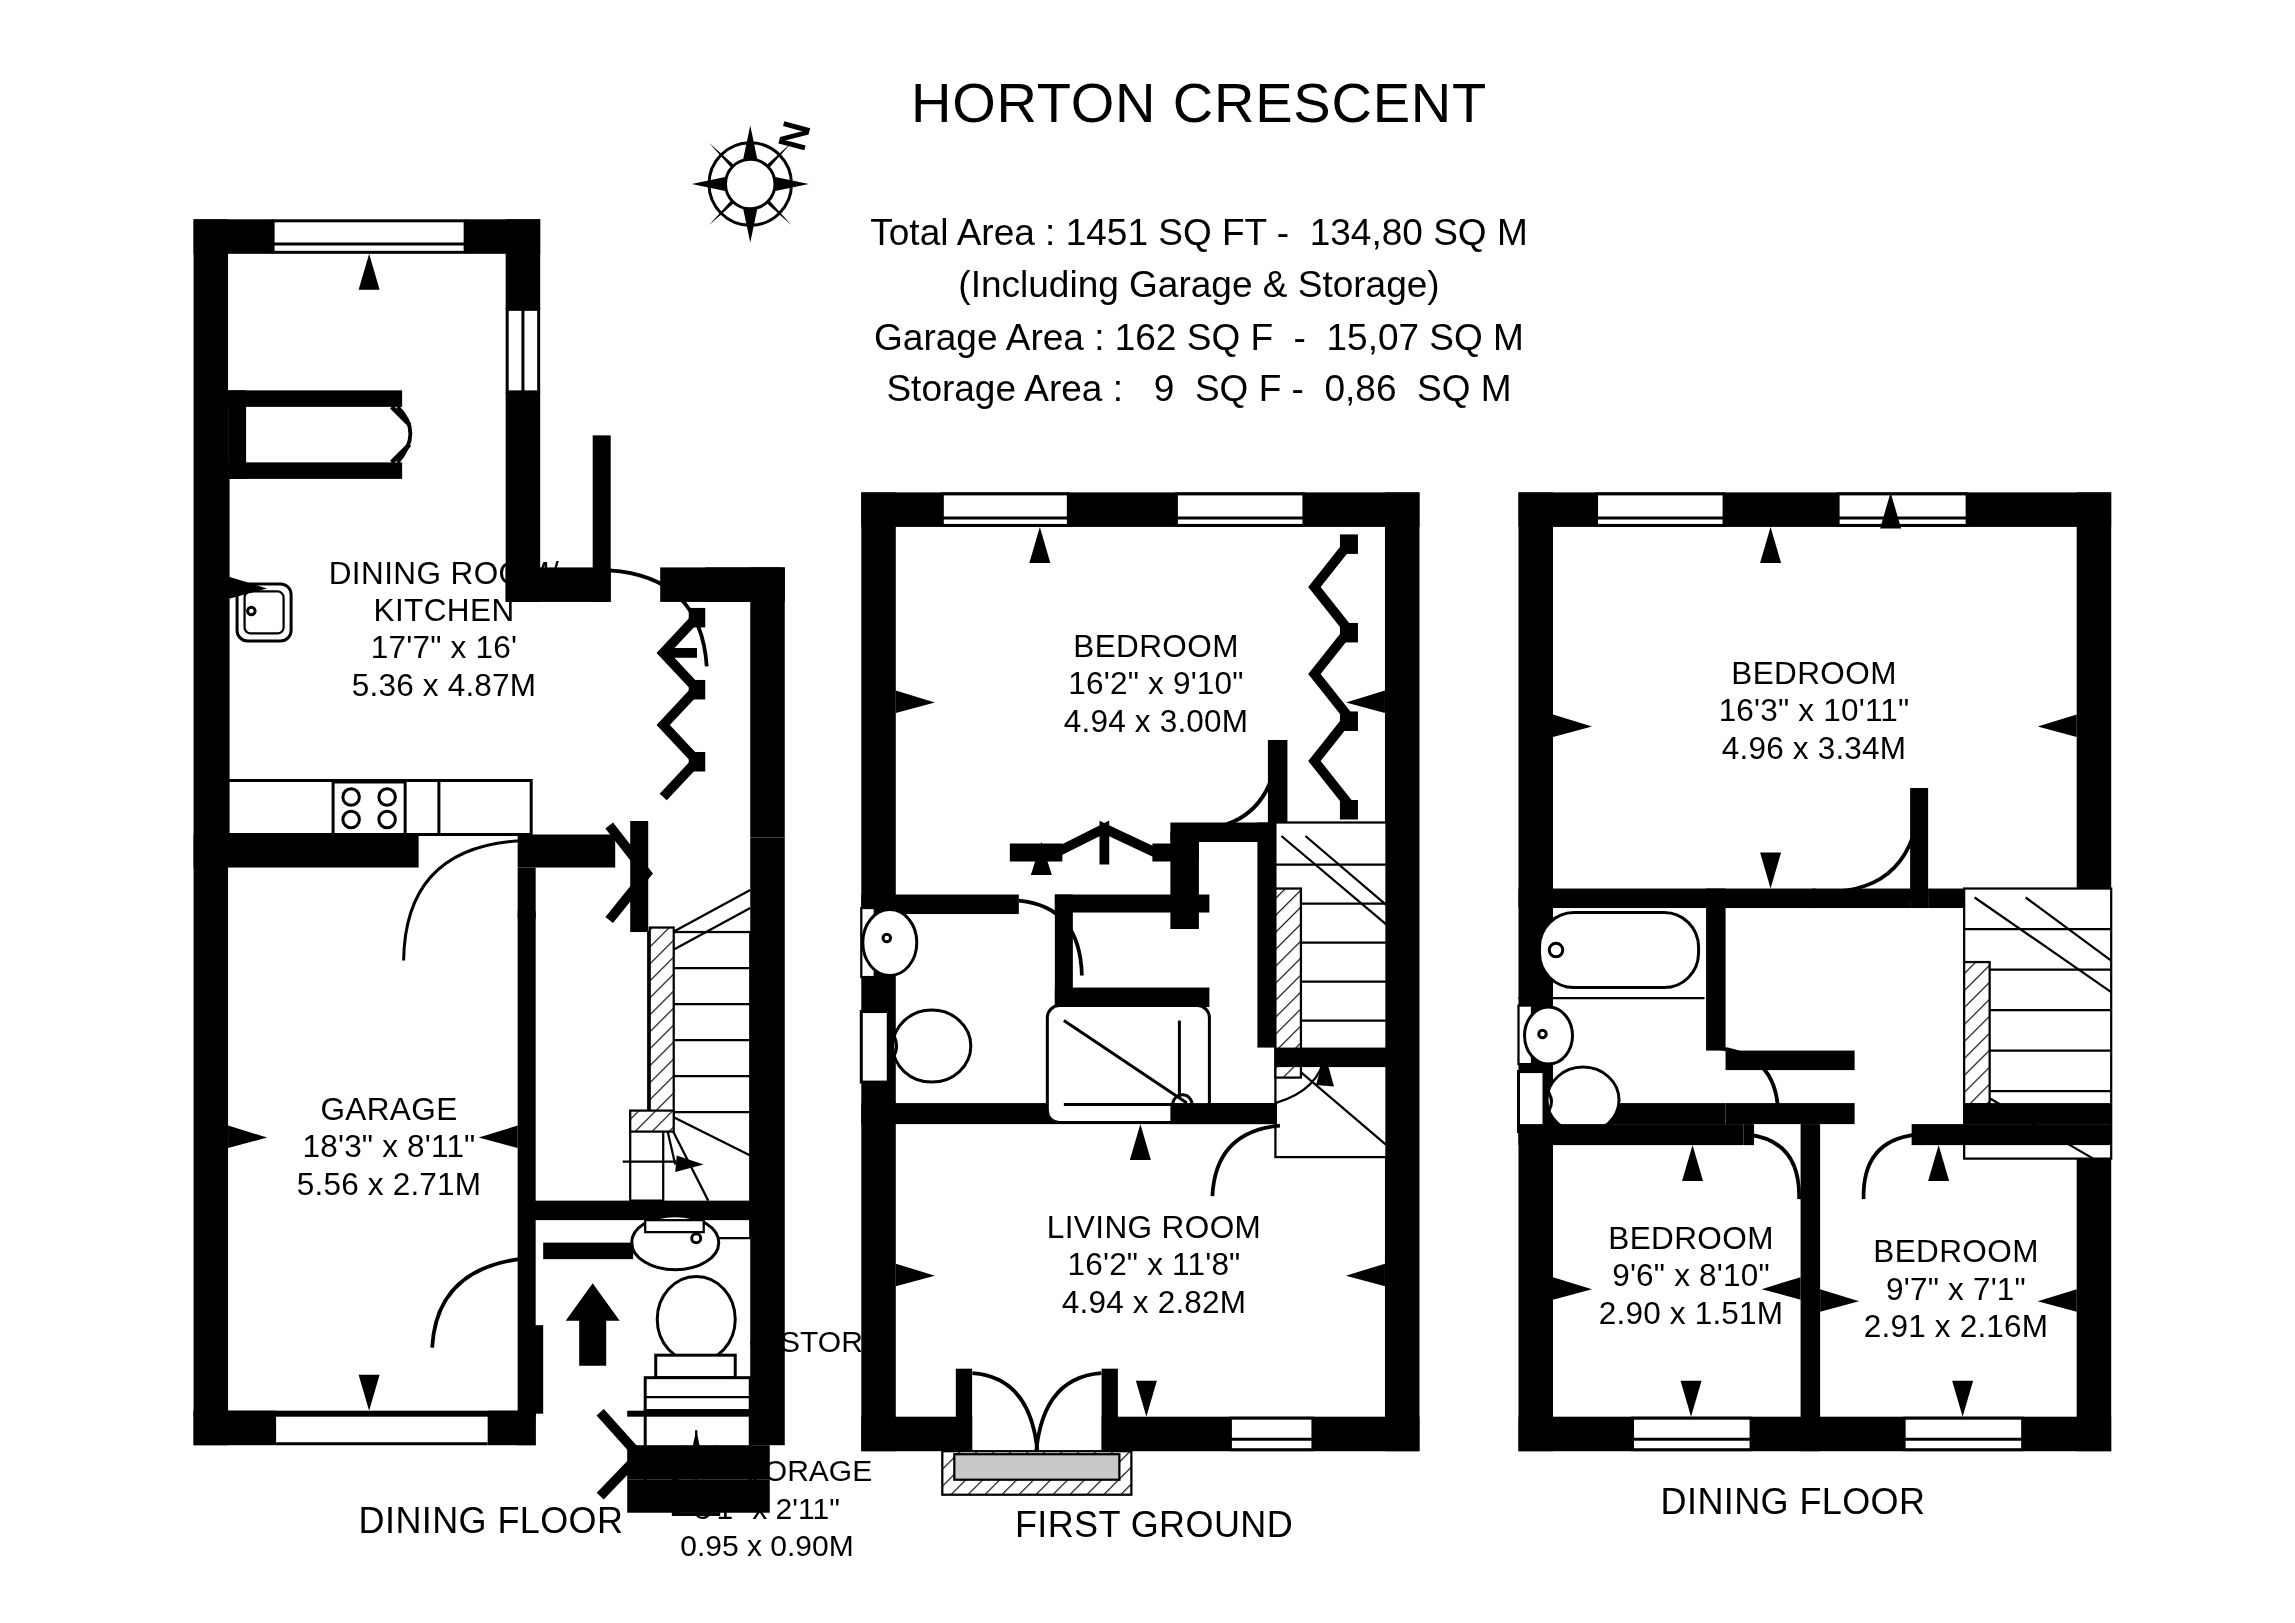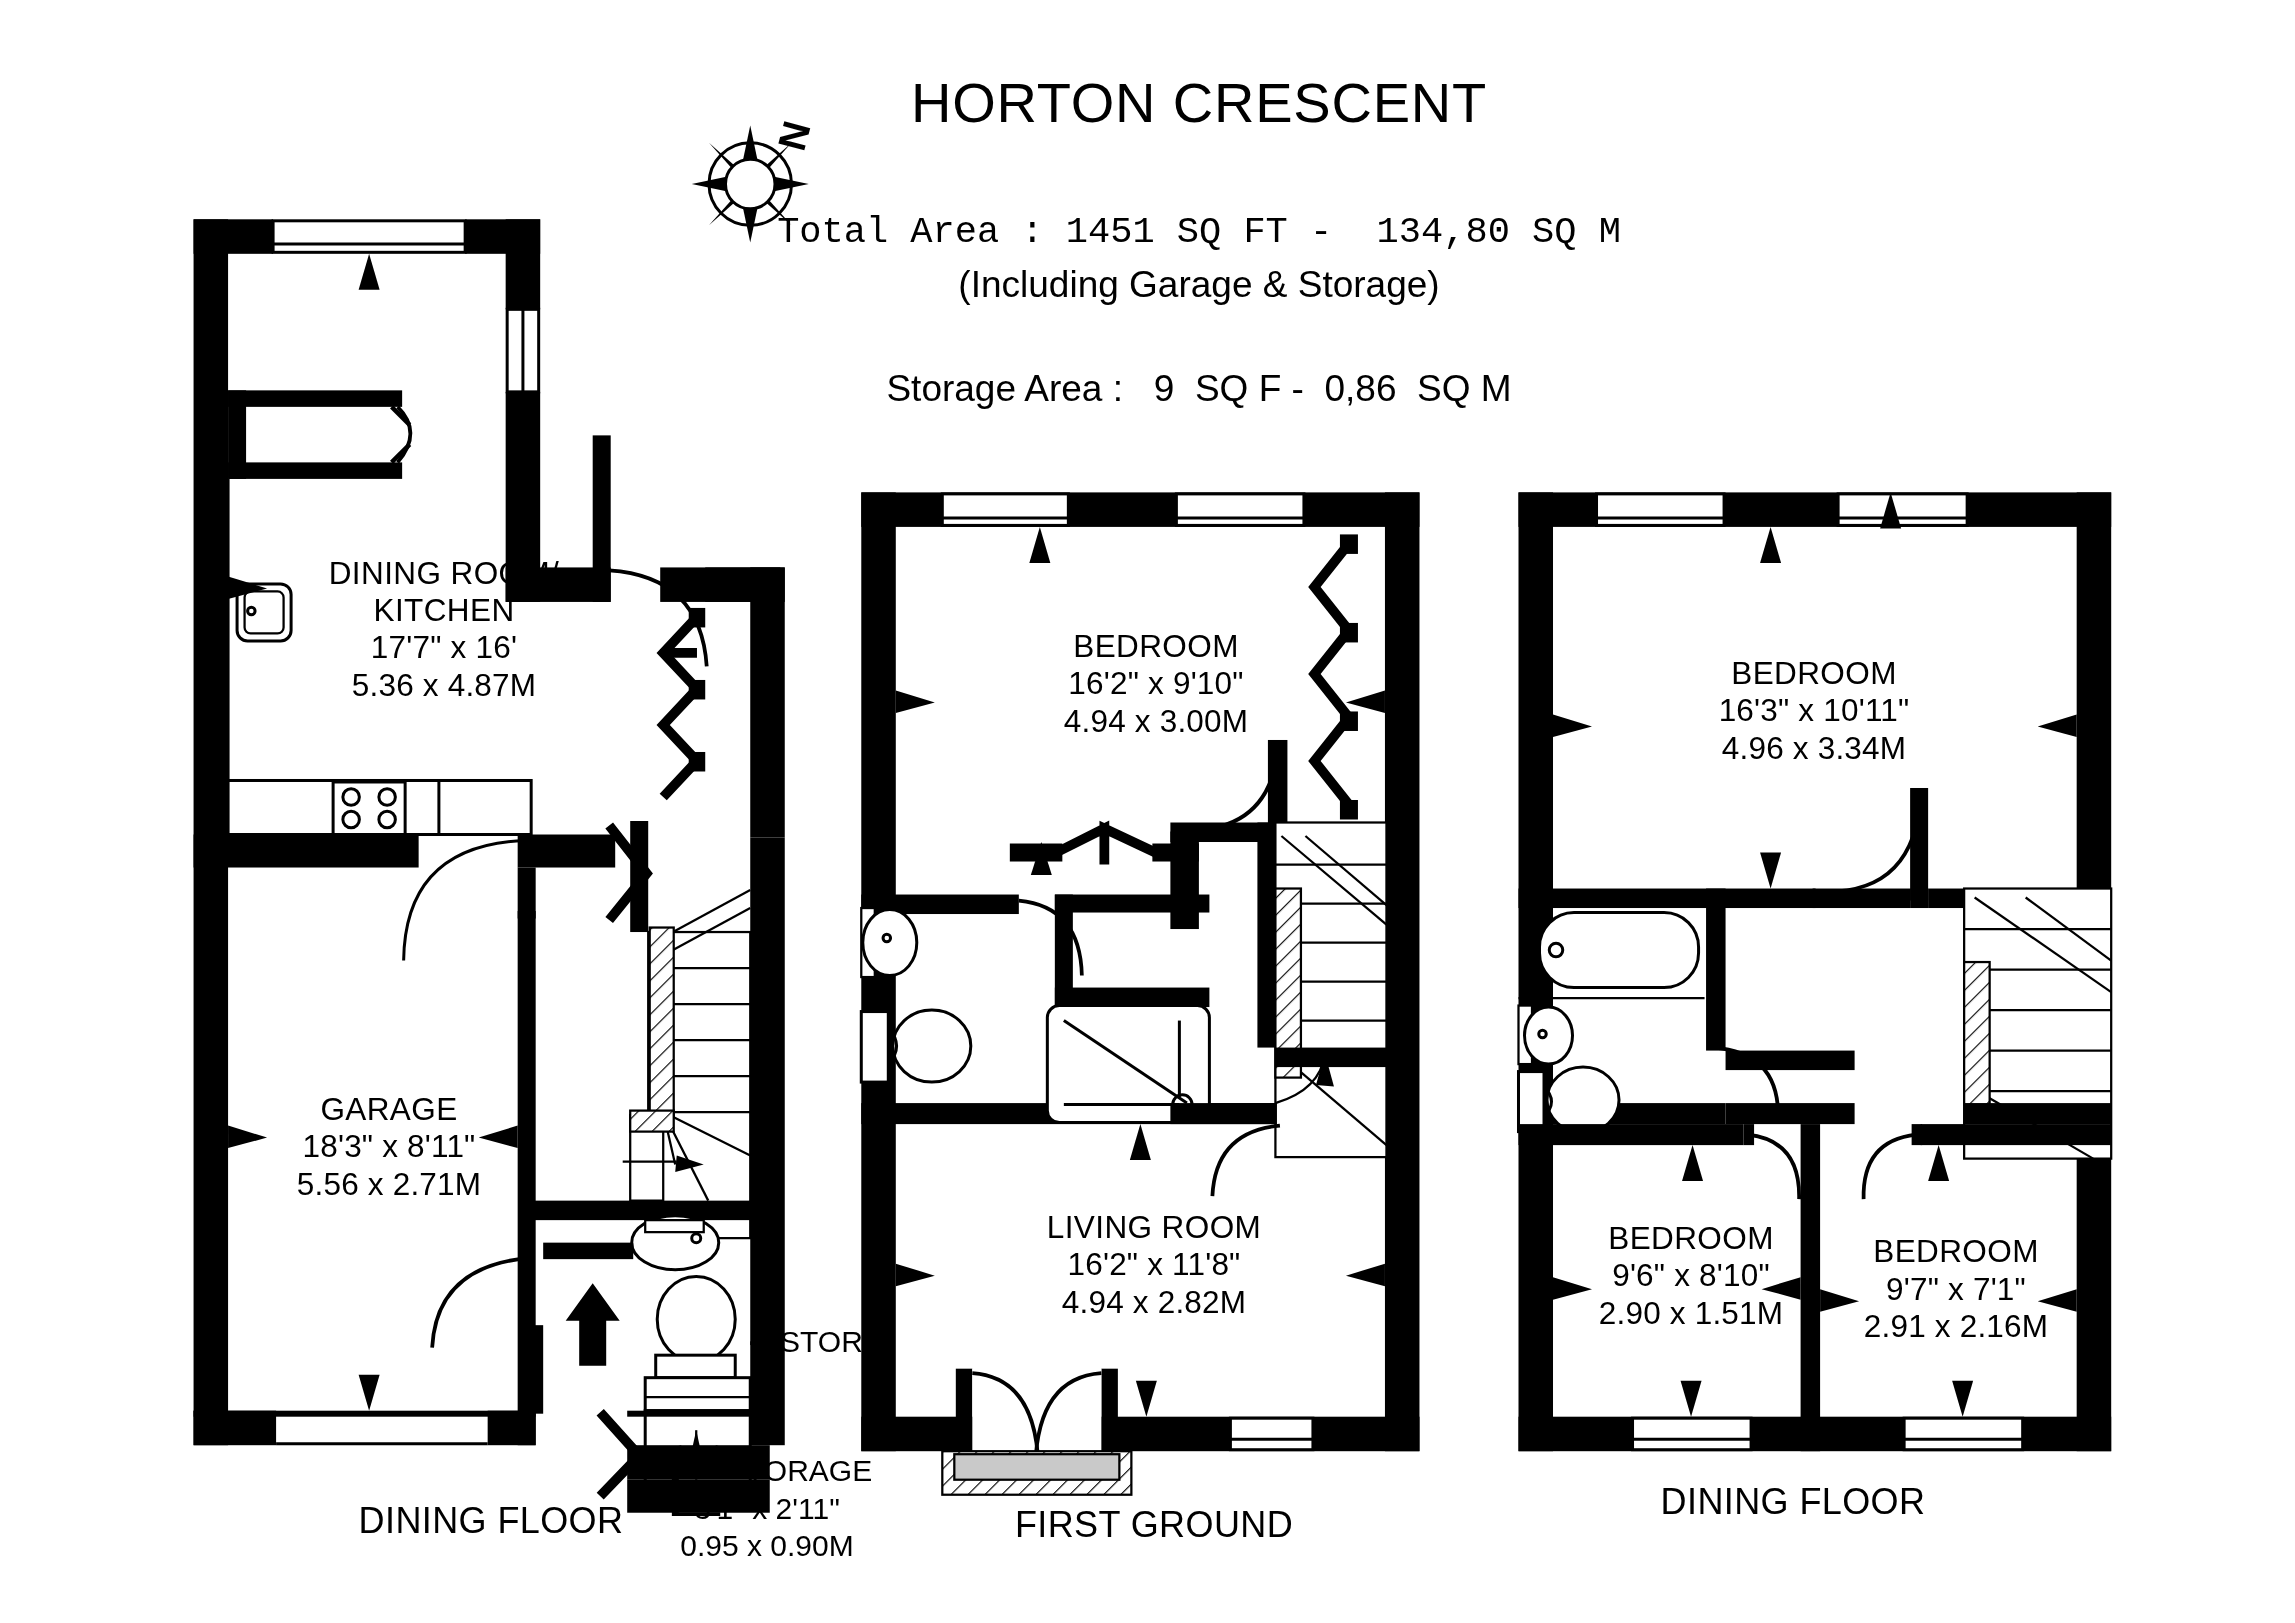--- a/index.html
+++ b/index.html
@@ -42,22 +42,23 @@
   .leader{fill:none;stroke:#000;stroke-width:5;}
   .balcony{fill:#c9c9c9;stroke:#000;stroke-width:3;}
 </style>
 </head>
 <body>
 
 <div id="stage">
 
   <div class="txt center" id="title">HORTON CRESCENT</div>
 
-  <div class="txt center area-line" style="left:1199px;top:212px;font-family:Liberation Mono, monospace;">Total Area : 1451 SQ FT -  134,80 SQ M</div>
+  <div class="txt center area-line" style="left:1199px;top:212px;">Total Area : 1451 SQ FT -  134,80 SQ M</div>
   <div class="txt center area-line" style="left:1199px;top:264px;">(Including Garage &amp; Storage)</div>
+  <div class="txt center area-line" style="left:1199px;top:317px;">Garage Area : 162 SQ F  -  15,07 SQ M</div>
   <div class="txt center area-line" style="left:1199px;top:368px;">Storage Area :   9  SQ F -  0,86  SQ M</div>
 
   <div class="txt" style="left:780px;top:114px;font-size:39px;font-weight:bold;transform:rotate(105deg);">N</div>
 
   <div class="txt center room-name" style="left:444px;top:556px;">DINING ROOM/</div>
   <div class="txt center room-name" style="left:444px;top:593px;">KITCHEN</div>
   <div class="txt center room-dim" style="left:444px;top:630px;">17'7" x 16'</div>
   <div class="txt center room-dim" style="left:444px;top:668px;text-align:center;">5.36 x 4.87M</div>
 
   <div class="txt center room-name" style="left:389px;top:1092px;">GARAGE</div>

